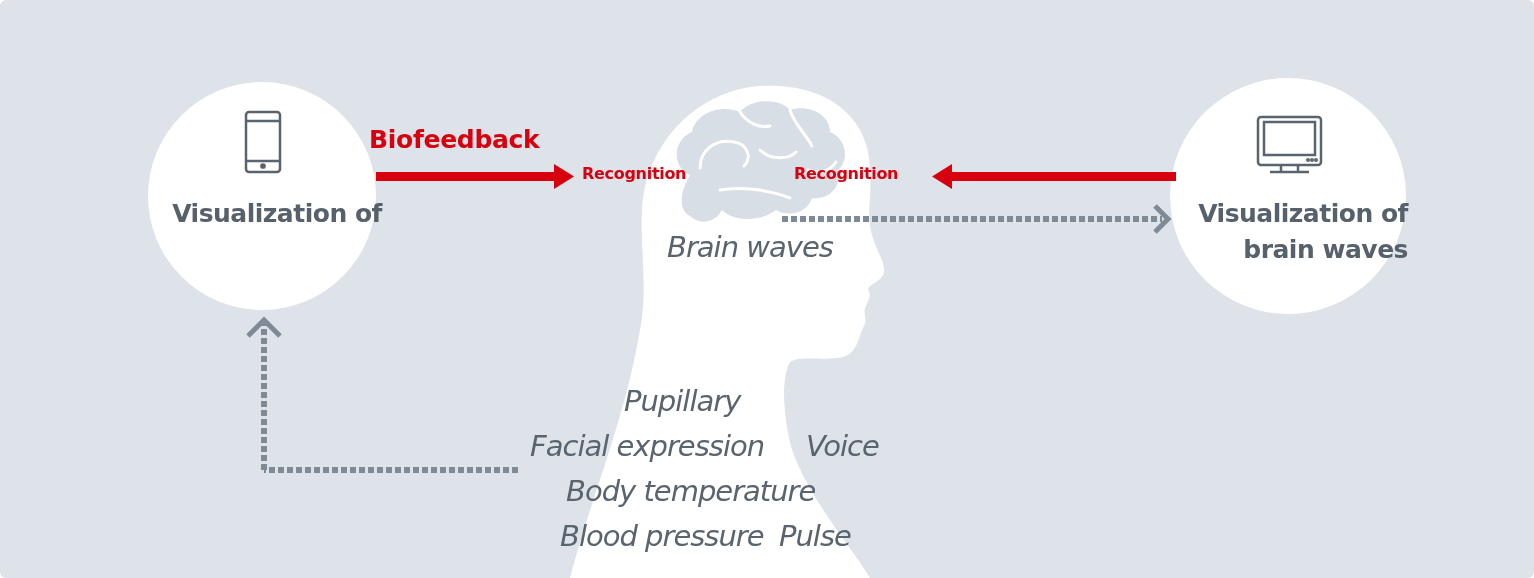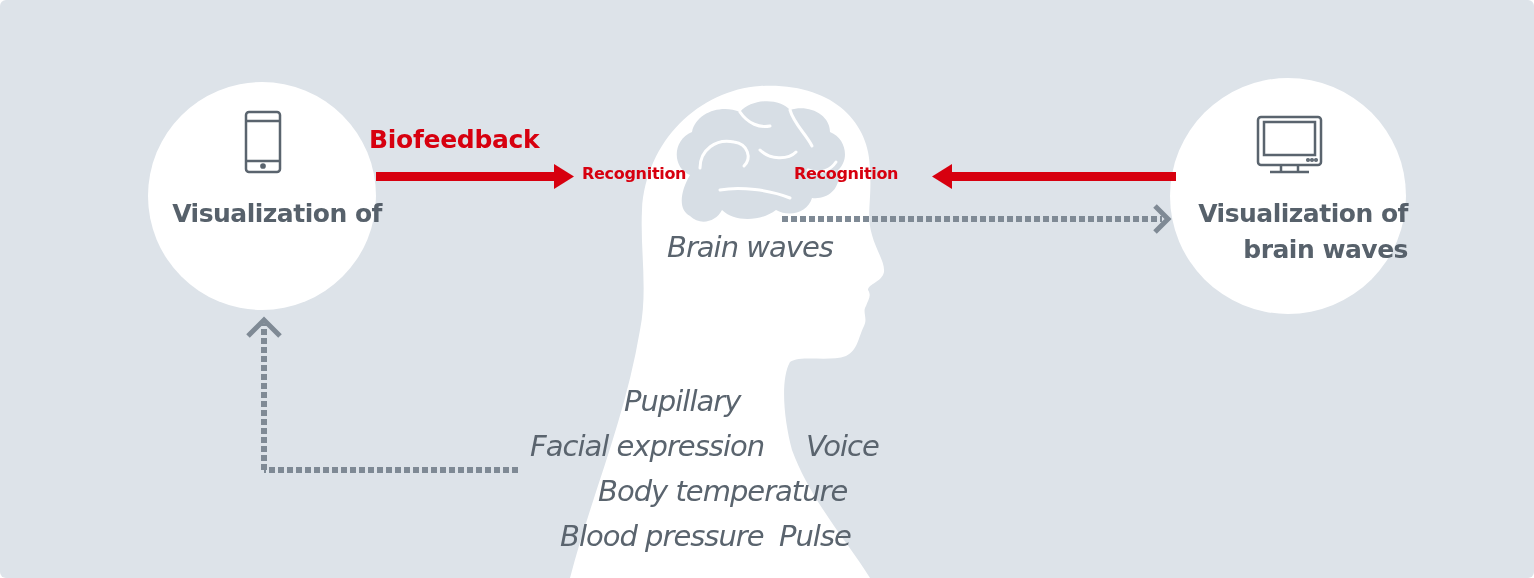--- a/index.html
+++ b/index.html
@@ -110,17 +110,17 @@
 
   <div class="red-label big" style="left:369px; top:125px;">Biofeedback</div>
   <div class="red-label small" style="left:582px; top:164px;">Recognition</div>
   <div class="red-label small" style="left:794px; top:164px;">Recognition</div>
 
   <div class="italic-label" style="left:667px; top:230px;">Brain waves</div>
 
   <div class="italic-label" style="left:530px; top:429px;">Facial expression</div>
   <div class="italic-label" style="left:624px; top:384px;">Pupillary</div>
   <div class="italic-label" style="left:806px; top:429px;">Voice</div>
-  <div class="italic-label" style="left:598px; top:474px;">Body temperature</div>
+  <div class="italic-label" style="left:566px; top:474px;">Body temperature</div>
   <div class="italic-label" style="left:524px; top:519px;margin-left:36px;">Blood pressure</div>
   <div class="italic-label" style="left:779px; top:519px;">Pulse</div>
 
 </div>
 
 </body></html>

